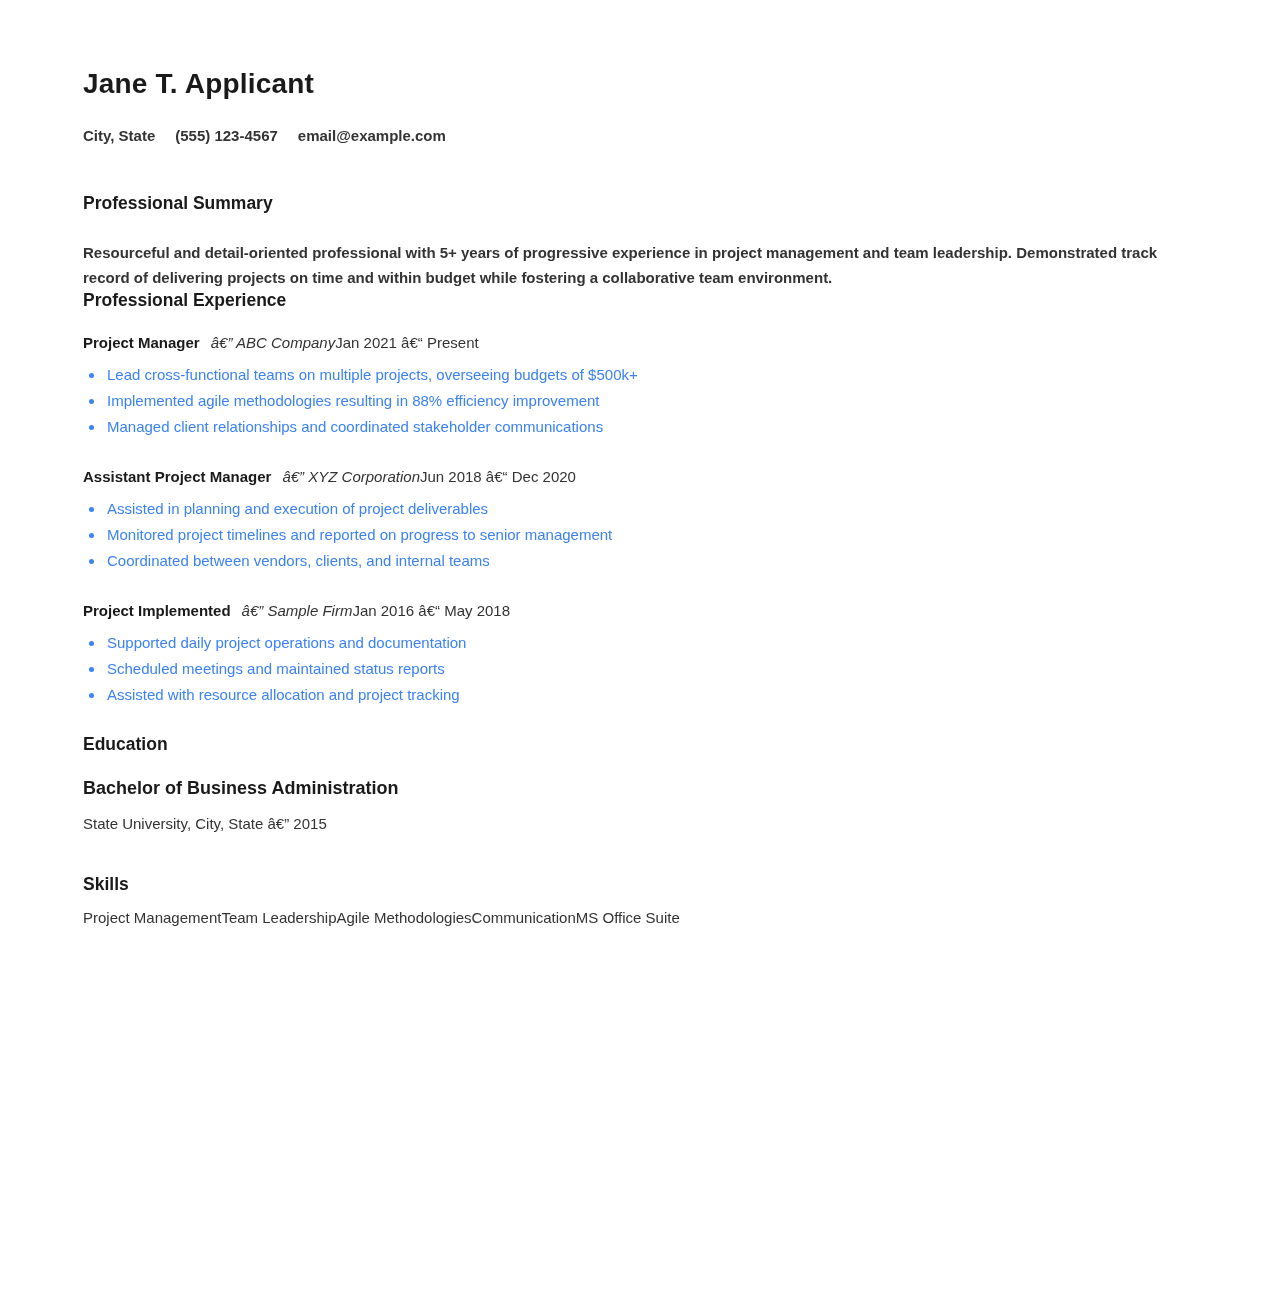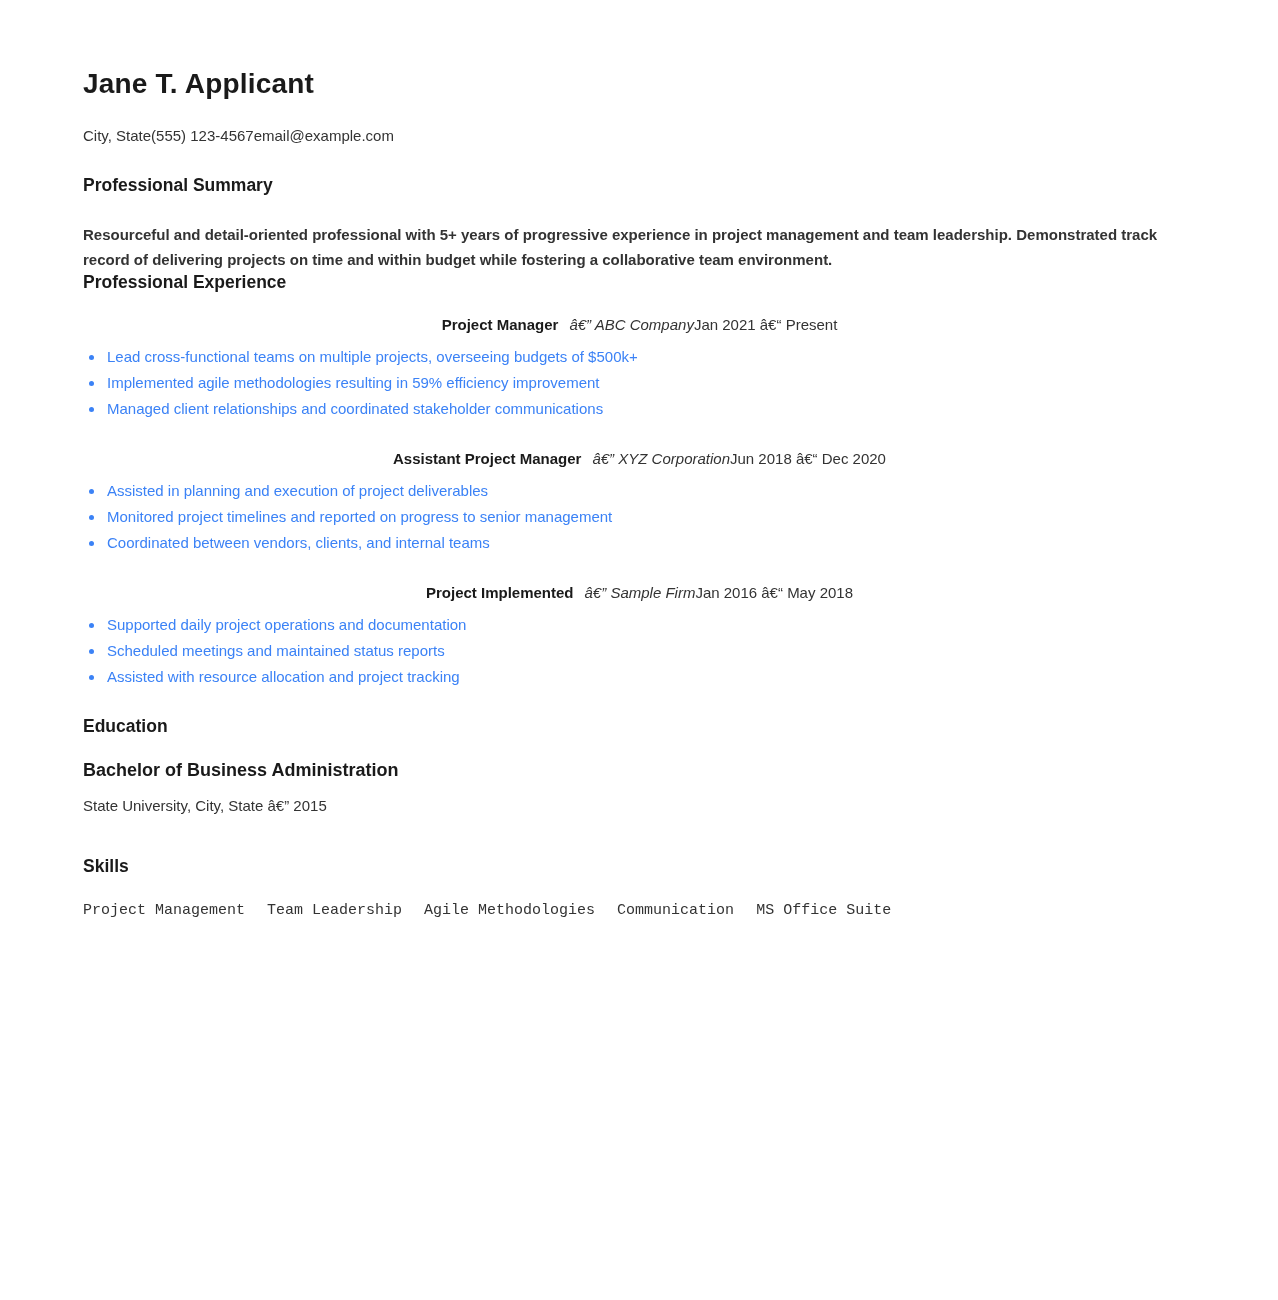--- a/index.html
+++ b/index.html
@@ -17,44 +17,46 @@
     overflow: hidden;
   }
   .candidate-name {
     font-size: 28px;
     font-weight: bold;
     color: #1a1a1a;
     letter-spacing: 0.2px;
   }
   .contact-row {
     display: flex;
+    gap: 20px;
     margin-top: 27px;
     font-size: 15px;
     color: #333333;
+    font-weight: bold;
   }
   .section-heading {
     font-size: 17.5px;
     font-weight: bold;
     color: #1a1a1a;
   }
-  .summary-section { margin-top: 31px; }
+  .summary-section { margin-top: 49px; }
   .summary-text {
     margin-top: 26px;
     font-size: 15px;
     line-height: 25px;
     color: #333333;
     max-width: 1113px;
     font-weight: bold;
   }
   .experience-section { }
   .job { margin-top: 23px; }
   .job + .job { margin-top: 33px; }
   .job-header {
     display: flex;
-    justify-content: center;
+    justify-content: flex-start;
     align-items: baseline;
     font-size: 15px;
   }
   .job-title {
     font-weight: bold;
     color: #1a1a1a;
   }
   .job-company {
     font-style: italic;
     font-weight: normal;
@@ -86,25 +88,23 @@
     color: #1a1a1a;
   }
   .school-line {
     margin-top: 16px;
     font-size: 15px;
     color: #333333;
   }
   .skills-section { margin-top: 42px; }
   .skills-row {
     display: flex;
-    gap: 22px;
-    margin-top: 25px;
+    margin-top: 14px;
     font-size: 15px;
     color: #333333;
-    font-family: Liberation Mono, monospace;
   }
 </style>
 </head>
 <body>
 
 <div class="page">
 
   <h1 class="candidate-name">Jane T. Applicant</h1>
 
   <div class="contact-row">
@@ -123,21 +123,21 @@
 
     <div class="job">
       <div class="job-header">
         <span>
           <span class="job-title">Project Manager</span><span class="job-company">â€” ABC Company</span>
         </span>
         <span class="job-dates">Jan 2021 â€“ Present</span>
       </div>
       <ul class="job-bullets">
         <li>Lead cross-functional teams on multiple projects, overseeing budgets of $500k+</li>
-        <li>Implemented agile methodologies resulting in 59% efficiency improvement</li>
+        <li>Implemented agile methodologies resulting in 88% efficiency improvement</li>
         <li>Managed client relationships and coordinated stakeholder communications</li>
       </ul>
     </div>
 
     <div class="job">
       <div class="job-header">
         <span>
           <span class="job-title">Assistant Project Manager</span><span class="job-company">â€” XYZ Corporation</span>
         </span>
         <span class="job-dates">Jun 2018 â€“ Dec 2020</span>

